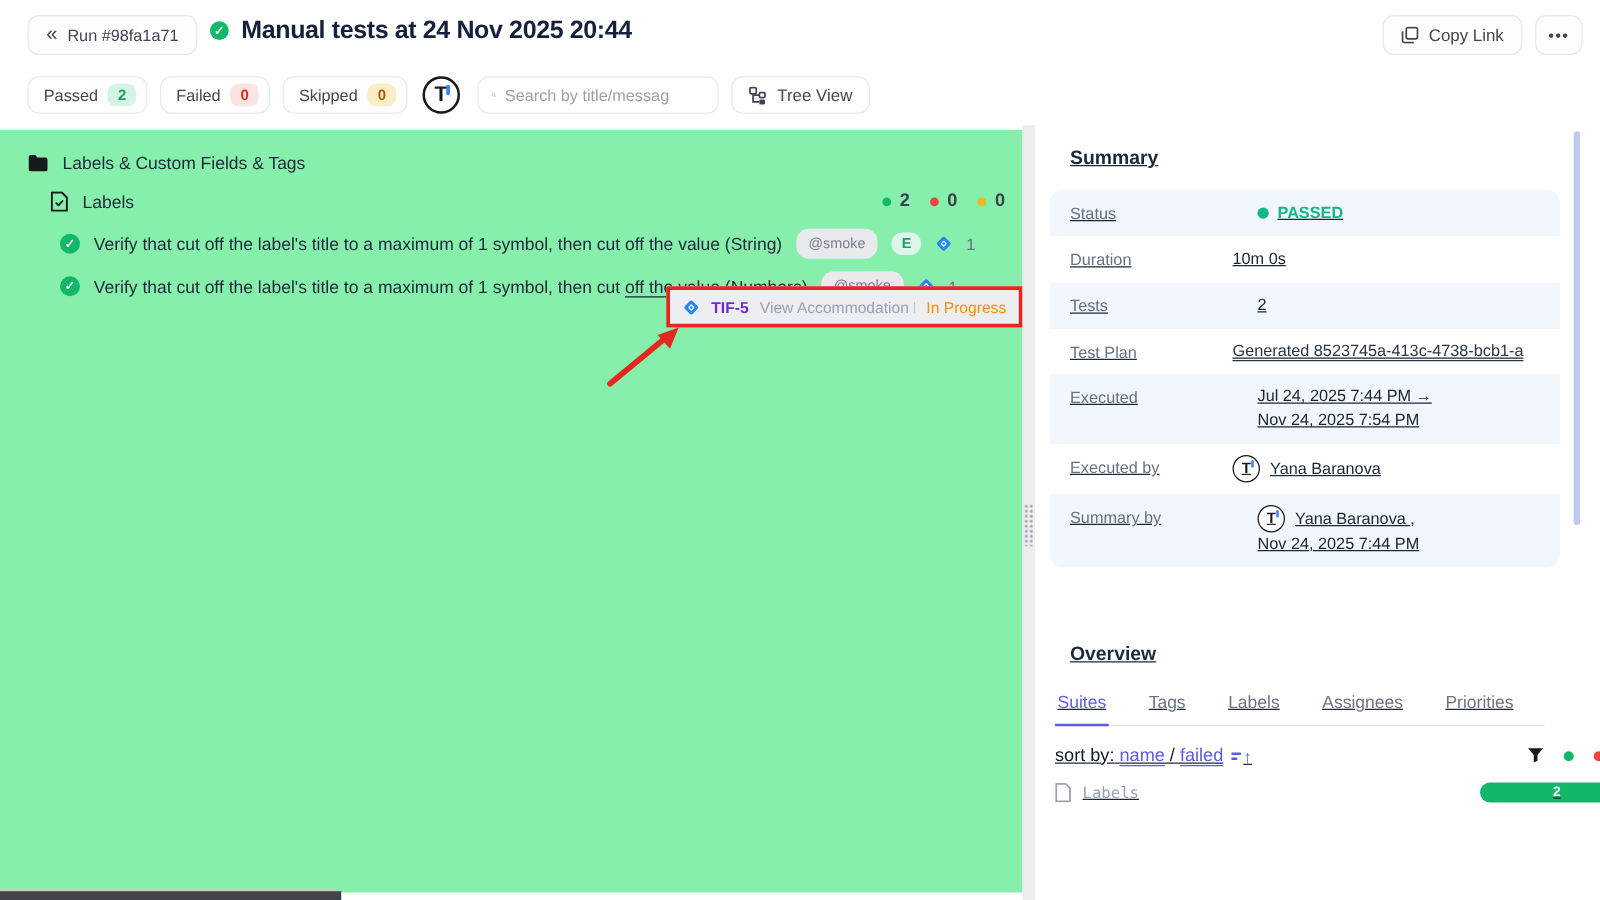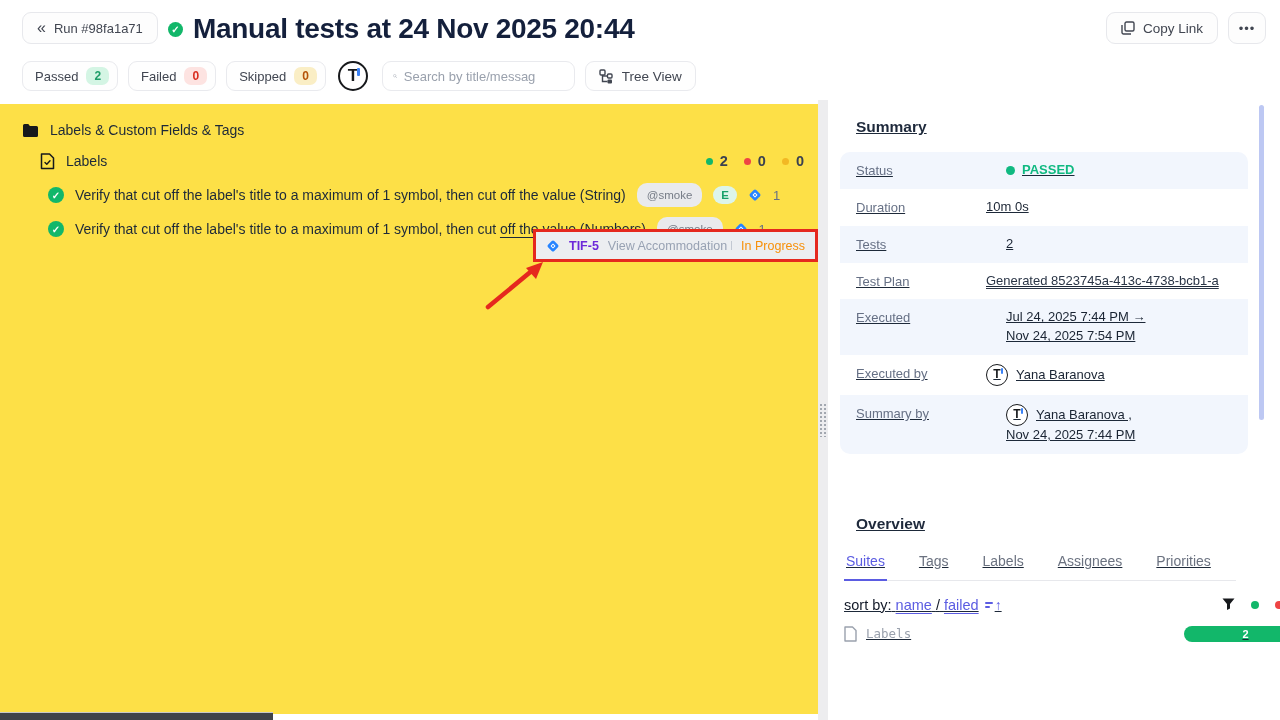--- a/index.html
+++ b/index.html
@@ -9,21 +9,21 @@
 
   
   .header { position:absolute; left:0; top:0; width:1280px; height:56px; }
   .back-btn { position:absolute; left:22px; top:12px; height:32px; display:inline-flex; align-items:center; gap:8px;
     padding:0 14px; border:1px solid #e7e8ec; border-radius:9px; background:#fdfdfd; cursor:pointer;
     font-size:13px; color:#414651; }
   .back-chevron { font-size:16px; color:#414651; line-height:1; }
   .title-wrap { position:absolute; left:168px; top:13px; display:flex; align-items:center; gap:10px; }
   .check-circle { width:15px; height:15px; border-radius:50%; background:#12b76a; color:#fff; display:inline-flex;
     align-items:center; justify-content:center; font-size:10px; font-weight:700; flex:none; }
-  .page-title { font-size:28px; font-weight:700; color:#14203c; letter-spacing:-0.3px; white-space:nowrap;text-align:right; }
+  .page-title { font-size:20px; font-weight:700; color:#14203c; letter-spacing:-0.3px; white-space:nowrap;text-align:right; }
   .copy-btn { position:absolute; right:62px; top:12px; height:32px; display:inline-flex; align-items:center; gap:8px;
     padding:0 14px; border:1px solid #e7e8ec; border-radius:9px; background:#fdfdfd; cursor:pointer;
     font-size:13.5px; color:#414651; }
   .more-btn { position:absolute; right:14px; top:12px; height:32px; width:38px; border:1px solid #e7e8ec; border-radius:9px;
     background:#fdfdfd; cursor:pointer; font-size:13px; color:#414651; display:inline-flex; align-items:center; justify-content:center;
     letter-spacing:1px; }
 
   
   .filterbar { position:absolute; left:22px; top:61px; height:30px; display:flex; align-items:center; gap:10px; }
   .chip { display:inline-flex; align-items:center; gap:8px; height:30px; padding:0 8px 0 12px; border:1px solid #e9eaee;
@@ -38,21 +38,21 @@
   .tavatar .acc { position:absolute; width:3px; height:8px; background:#3b82f6; border-radius:1px; }
   .tavatar.big .acc { right:6px; top:5px; }
   .searchbox { margin-left:4px; width:193px; height:30px; border:1px solid #e9eaee; border-radius:9px; background:#fff;
     display:flex; align-items:center; gap:7px; padding:0 10px; overflow:hidden; }
   .searchbox input { border:none; outline:none; width:160px; font-size:13px; color:#414651; font-family:"Liberation Sans",sans-serif; }
   .searchbox input::placeholder { color:#9aa1ad; }
   .treeview-btn { display:inline-flex; align-items:center; gap:8px; height:30px; padding:0 13px; border:1px solid #e9eaee;
     border-radius:9px; background:#fefefe; font-size:13.5px; color:#414651; cursor:pointer; }
 
   
-  .main-pane { position:absolute; left:0; top:104px; width:818px; height:610px; background:#fde047; }
+  .main-pane { position:absolute; left:0; top:104px; width:818px; height:610px; background:#86efac; }
   .row { display:flex; align-items:center; gap:11px; font-size:14px; color:#1d2939; }
   .folder-row { margin:12px 0 0 22px; height:28px; cursor:pointer; }
   .suite-row { position:relative; margin:3px 0 0 40px; height:28px; width:calc(100% - 54px); cursor:pointer; }
   .suite-counts { position:absolute; right:0; top:0; height:28px; display:flex; align-items:center; gap:16px; }
   .count-item { display:flex; align-items:center; gap:7px; font-size:14.5px; font-weight:600; color:#3a4150; }
   .dot { width:7px; height:7px; border-radius:50%; display:inline-block; }
   .dot-g { background:#12b76a; } .dot-r { background:#ee4444; } .dot-y { background:#f2b824; }
   .test-row { margin:6px 0 0 48px; height:28px; cursor:pointer; white-space:nowrap; }
   .test-title { color:#1d2939; }
   .test-title .ul { text-decoration:underline; text-underline-offset:3px; }

